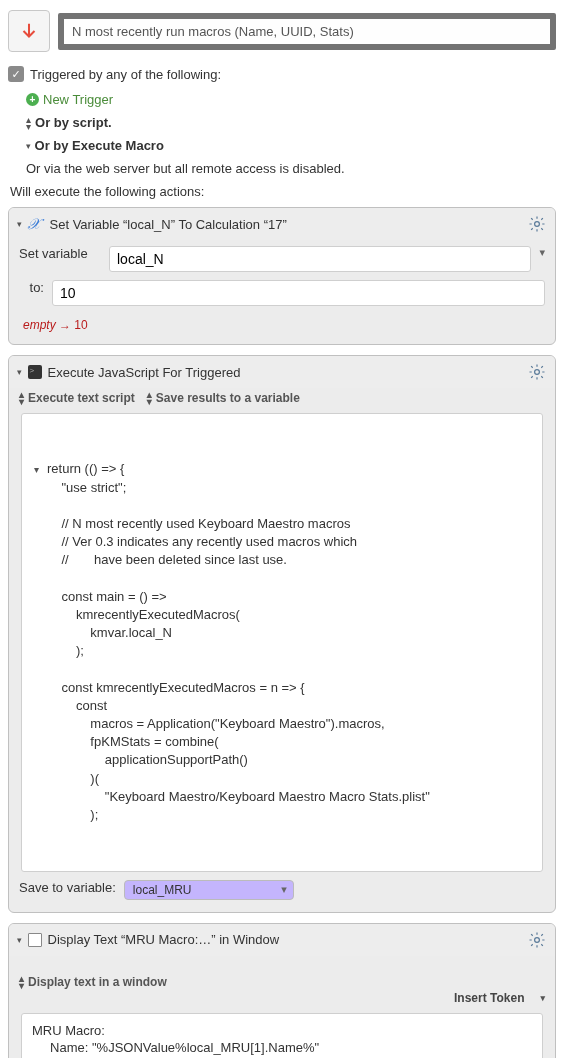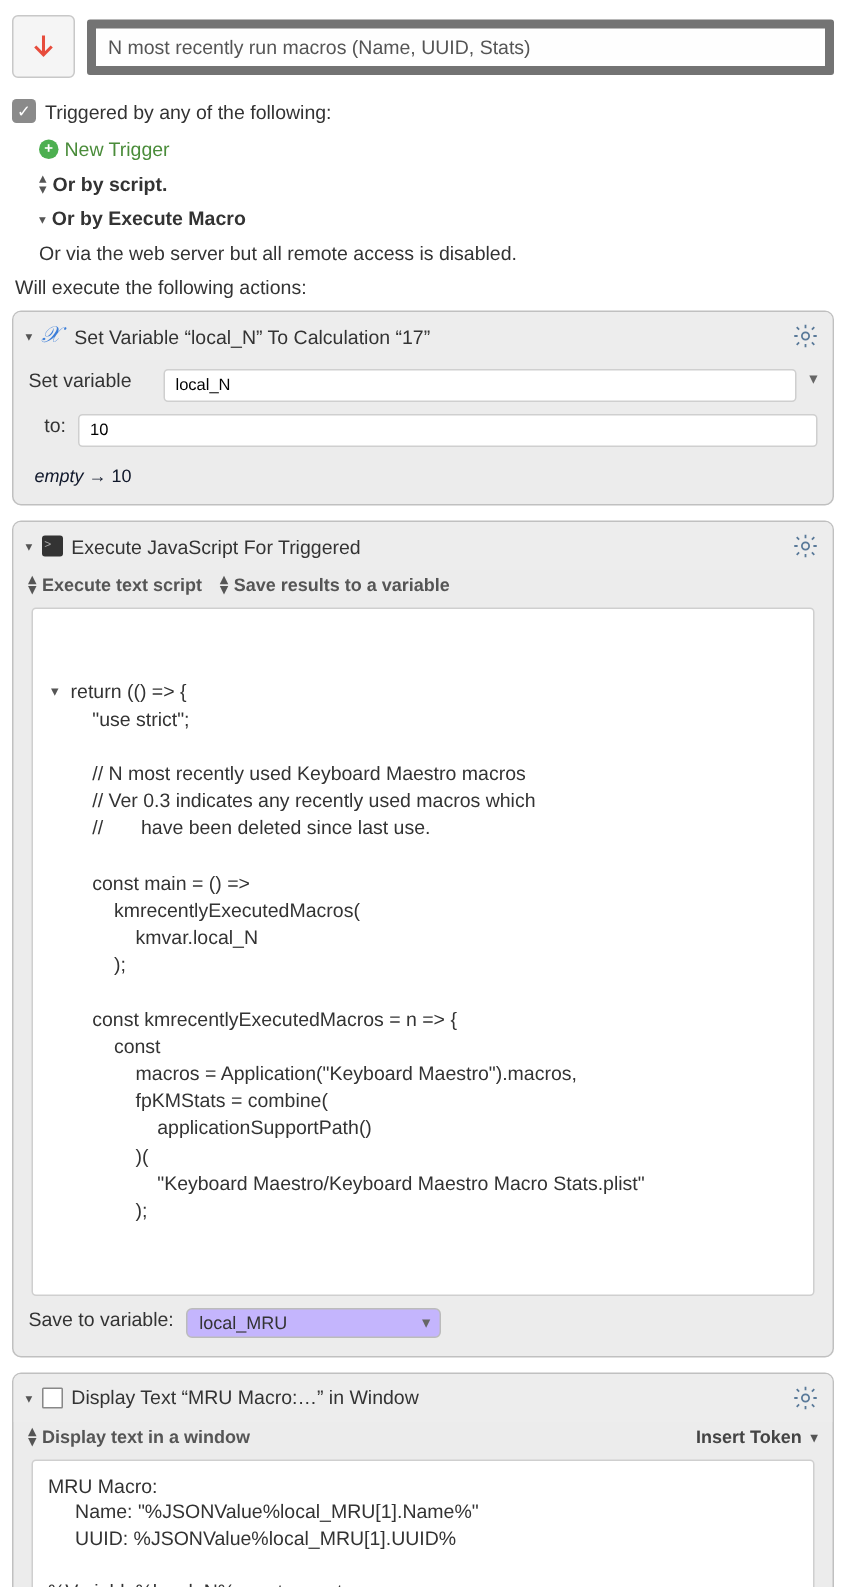--- a/index.html
+++ b/index.html
@@ -14,32 +14,32 @@
 .up-down { font-size: 10px; line-height: 7px; color: #555; display: inline-flex; flex-direction: column; }
 .chev-down { font-size: 9px; color: #555; }
 .section-label { margin: 8px 0 8px 2px; font-size: 13px; color: #333; }
 .action-block { border: 1px solid #c0c0c0; border-radius: 6px; background: #ececec; margin-bottom: 10px; overflow: hidden; }
 .action-header { display: flex; align-items: center; padding: 6px 8px; gap: 6px; background: #ededed; }
 .action-title { flex: 1; font-size: 13px; }
 .gear-btn { width: 20px; height: 20px; display: flex; align-items: center; justify-content: center; }
 .action-body { padding: 6px 10px 10px 10px; }
 .field-row { display: flex; gap: 8px; margin-bottom: 8px; }
 .field-label { font-size: 13px; min-width: 82px; text-align: left; }
-.text-input { border: 1px solid #cfcfcf; border-radius: 3px; padding: 4px 7px; font-size: 11px; background: #fff; }
+.text-input { border: 1px solid #cfcfcf; border-radius: 3px; padding: 4px 7px; font-size: 14px; background: #fff; }
 .text-input.wide { flex: 1; }
-.result-hint { font-size: 12px; color: #0f172a; padding: 4px 2px 2px 4px; }
+.result-hint { font-size: 12px; color: #b91c1c; padding: 4px 2px 2px 4px; }
 .result-hint .em { font-style: italic; }
 .options-row { padding: 3px 10px 6px 10px; display: flex; gap: 12px; font-size: 12px; font-weight: 600; color: #555; }
 .options-row .opt { display: inline-flex; align-items: center; gap: 4px; cursor: pointer; }
 .code-area { background: #fff; border: 1px solid #cfcfcf; border-radius: 3px; margin: 2px 2px 8px 2px; padding: 10px 12px; font-family: -apple-system, sans-serif; font-size: 13px; line-height: 1.4; white-space: pre; overflow: hidden; }
 .code-wrapper { display: flex; gap: 8px; }
 .code-chevron { font-size: 10px; color: #555; padding-top: 3px; }
 .select-box { display: inline-flex; align-items: center; border: 1px solid #bbb; border-radius: 4px; background: #c4b5fd; padding: 2px 6px 2px 8px; font-size: 12px; gap: 8px; min-width: 170px; justify-content: space-between; }
 .display-text-area { background: #fff; border: 1px solid #cfcfcf; border-radius: 3px; margin: 2px 2px 4px 2px; padding: 8px 10px; font-size: 13px; line-height: 1.35; white-space: pre-wrap; }
-.insert-token { font-size: 12px; font-weight: 600; color: #444; display: inline-flex; align-items: center; gap: 6px; cursor: pointer; }
+.insert-token { font-size: 12px; font-weight: 600; color: #444; display: inline-flex; align-items: center; gap: 16px; cursor: pointer; margin-top: 32px; }
 .options-row.split { justify-content: space-between; }
 .doc-icon-mini { width: 14px; height: 14px; border: 1px solid #888; border-radius: 1px; background: linear-gradient(#fff,#fff); display: inline-block; position: relative; }
 .term-icon { width: 14px; height: 14px; background: #333; border-radius: 2px; display: inline-block; position: relative; }
 .term-icon::after { content: ">"; color: #aaa; font-size: 8px; position: absolute; top: 1px; left: 2px; }
 .var-icon { color: #3b7dd8; font-family: Georgia, serif; font-style: italic; font-size: 15px; display: inline-block; width: 16px; }
 .dropdown-chevron { font-size: 11px; color: #666; }
 .gear-svg { width: 18px; height: 18px; }
 </style>
 </head>
 <body>

